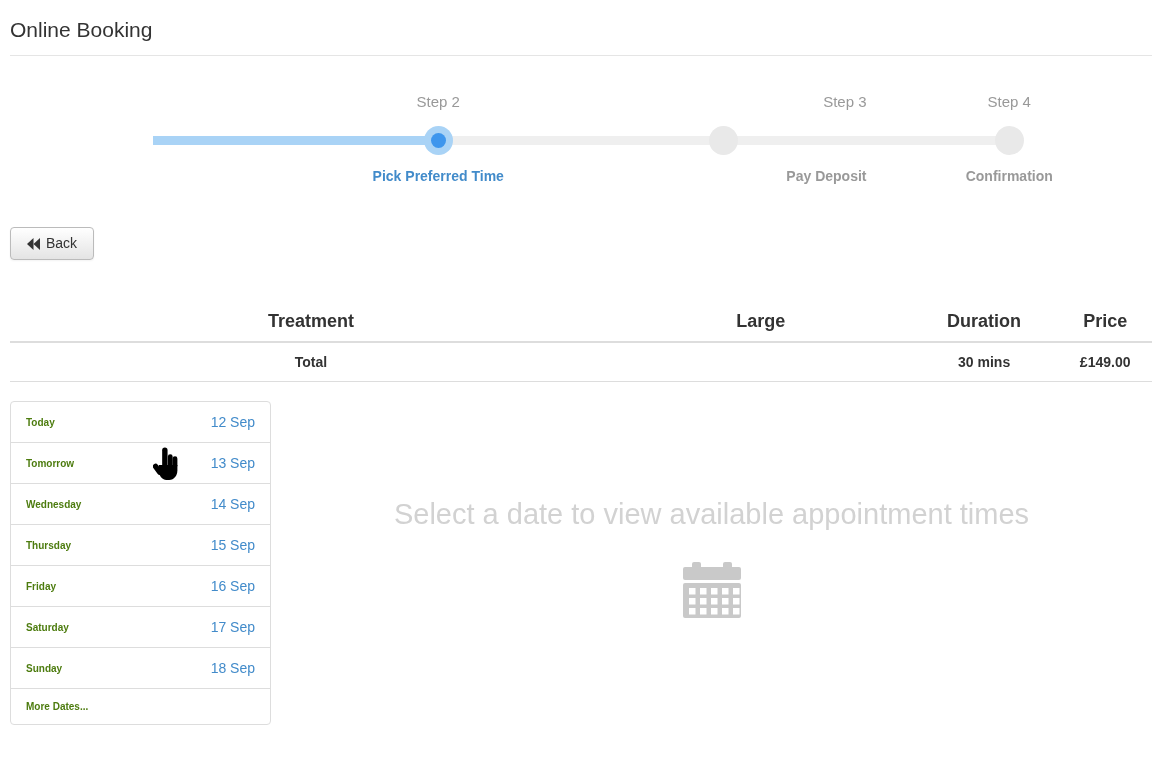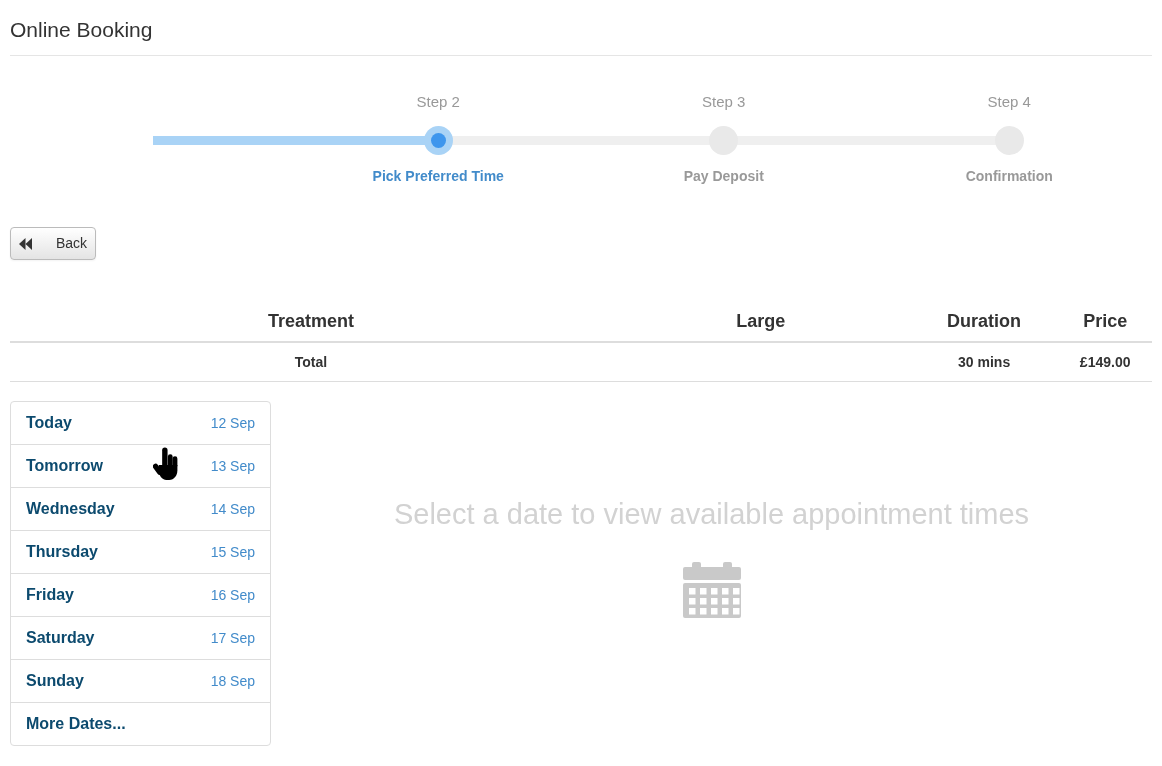--- a/index.html
+++ b/index.html
@@ -33,28 +33,27 @@
   }
   .step-dot.inactive { background: #e9e9e9; }
   .step-title { margin-top: 13px; font-weight: bold; font-size: 14px; }
   .step-title.active { color: #428bca; }
   .step-title.inactive { color: #999; }
 
   
   .btn-back {
     margin-top: 42px;
     display: inline-flex; align-items: center;
-    padding: 6px 8px;
+    padding: 6px 16px;
     font-family: "Liberation Sans", sans-serif;
     font-size: 14px; line-height: 19px; color: #333;
     background: linear-gradient(to bottom, #ffffff 0%, #e4e4e4 100%);
     border: 1px solid #bbb; border-radius: 4px;
     box-shadow: 0 1px 2px rgba(0,0,0,0.05);
     cursor: pointer;
-    gap: 18px;
   }
   .btn-back svg { margin-right: 5px; }
 
   
   table.summary { width: 100%; border-collapse: collapse; margin-top: 42px; table-layout: fixed; }
   table.summary th {
     text-align: center; font-size: 18px; font-weight: bold; color: #333;
     padding: 9px 8px; border-bottom: 2px solid #ddd;
   }
   table.summary td { padding: 11px 8px; font-size: 14px; }
@@ -67,21 +66,21 @@
 
   .date-list {
     width: 261px; border: 1px solid #ddd; border-radius: 4px;
     background: #fff; flex: none;
   }
   .date-row {
     display: flex; justify-content: space-between; align-items: center;
     padding: 12px 15px; border-top: 1px solid #ddd; cursor: pointer;
   }
   .date-row:first-child { border-top: 0; }
-  .date-day { font-weight: bold; color: #0c4a6e; font-size: 16px; }
+  .date-day { font-weight: bold; color: #4d7c0f; font-size: 10px; }
   .date-date { color: #428bca; font-size: 14px; }
 
   .right-panel { flex: 1; text-align: center; padding-top: 97px; }
   .select-msg { font-size: 29px; color: #d2d2d2; font-weight: 400; }
   .cal-wrap { margin-top: 31px; }
 
   
   .cursor { position: absolute; left: 153px; top: 446px; z-index: 50; pointer-events: none; }
 </style>
 </head>
@@ -94,21 +93,21 @@
 
   <div class="steps">
       <div class="seg active" style="left: 12.5%; width: 25%;"></div>
       <div class="seg inactive" style="left: 37.5%; width: 25%;"></div>
       <div class="seg inactive" style="left: 62.5%; width: 25%;"></div>
       <div class="step-col" style="left: 25%;">
         <div class="step-num">Step 2</div>
         <div class="step-dot active"></div>
         <div class="step-title active">Pick Preferred Time</div>
       </div>
-      <div class="step-col" style="left: 50%;">
+      <div class="step-col" style="left: 50%; text-align: right;">
         <div class="step-num">Step 3</div>
         <div class="step-dot inactive"></div>
         <div class="step-title inactive">Pay Deposit</div>
       </div>
       <div class="step-col" style="left: 75%;">
         <div class="step-num">Step 4</div>
         <div class="step-dot inactive"></div>
         <div class="step-title inactive">Confirmation</div>
       </div>
     </div>

